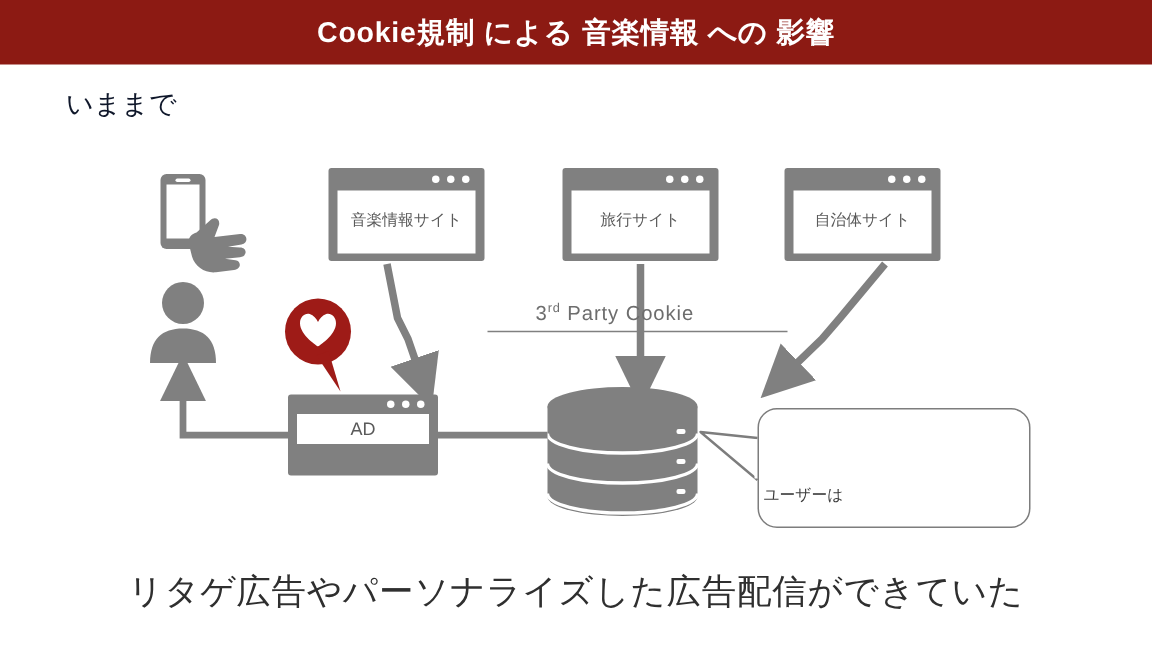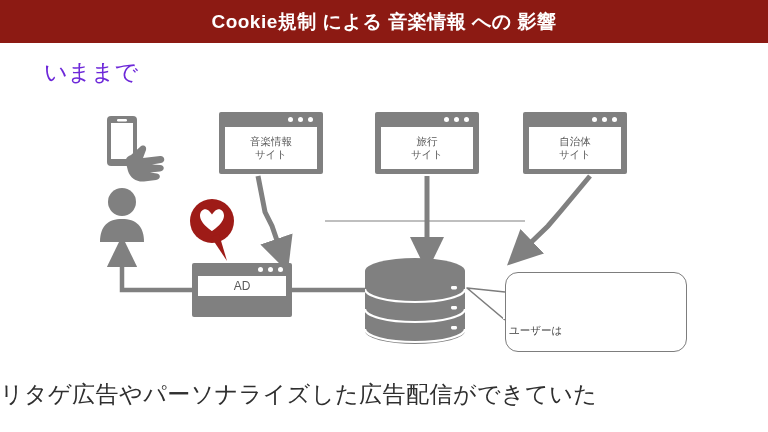--- a/index.html
+++ b/index.html
@@ -22,45 +22,45 @@
     color:#ffffff;
     font-size:19px;
     font-weight:600;
     letter-spacing:.5px;
     white-space:nowrap;
   }
 
   
   .section-label{
     position:absolute;left:44px;top:57px;
-    font-size:23px;color:#6d28d9;
+    font-size:18px;color:#0f172a;
   }
 
   
   .caption{
     position:absolute;left:0;top:379px;width:768px;
-    text-align:left;
+    text-align:center;
     font-size:23px;color:#2f2f2f;
     letter-spacing:.5px;
   }
 
   
   .canvas{position:absolute;left:0;top:0;width:768px;height:432px;}
 
   
   .site-box{position:absolute;}
   .site-frame{
     position:absolute;left:0;top:0;
     background:#808080;
     border-radius:2px;
   }
   .site-screen{
     position:absolute;
     background:#ffffff;
-    display:flex;flex-direction:column;
+    display:flex;
     align-items:center;justify-content:center;
     color:#5a5a5a;
     line-height:1.25;
     text-align:center;
   }
   .dots{position:absolute;display:flex;gap:5px;}
   .dot{width:5px;height:5px;border-radius:50%;background:#ffffff;}
 
   .site-label-line{display:block;}
 
@@ -219,20 +219,23 @@
   <div class="site-box adbox">
     <div class="site-frame"></div>
     <div class="dots">
       <span class="dot"></span>
         <span class="dot"></span>
         <span class="dot"></span>
     </div>
     <div class="site-screen">AD</div>
   </div>
 
+  <div class="cookie-label">
+    <span>3</span><sup>rd</sup><span> Party Cookie</span>
+  </div>
 
   <div class="callout"></div>
   <div class="callout-text">
     <div>ユーザーは</div>
   </div>
 
   <div class="caption">リタゲ広告やパーソナライズした広告配信ができていた</div>
 
 </div>
 

